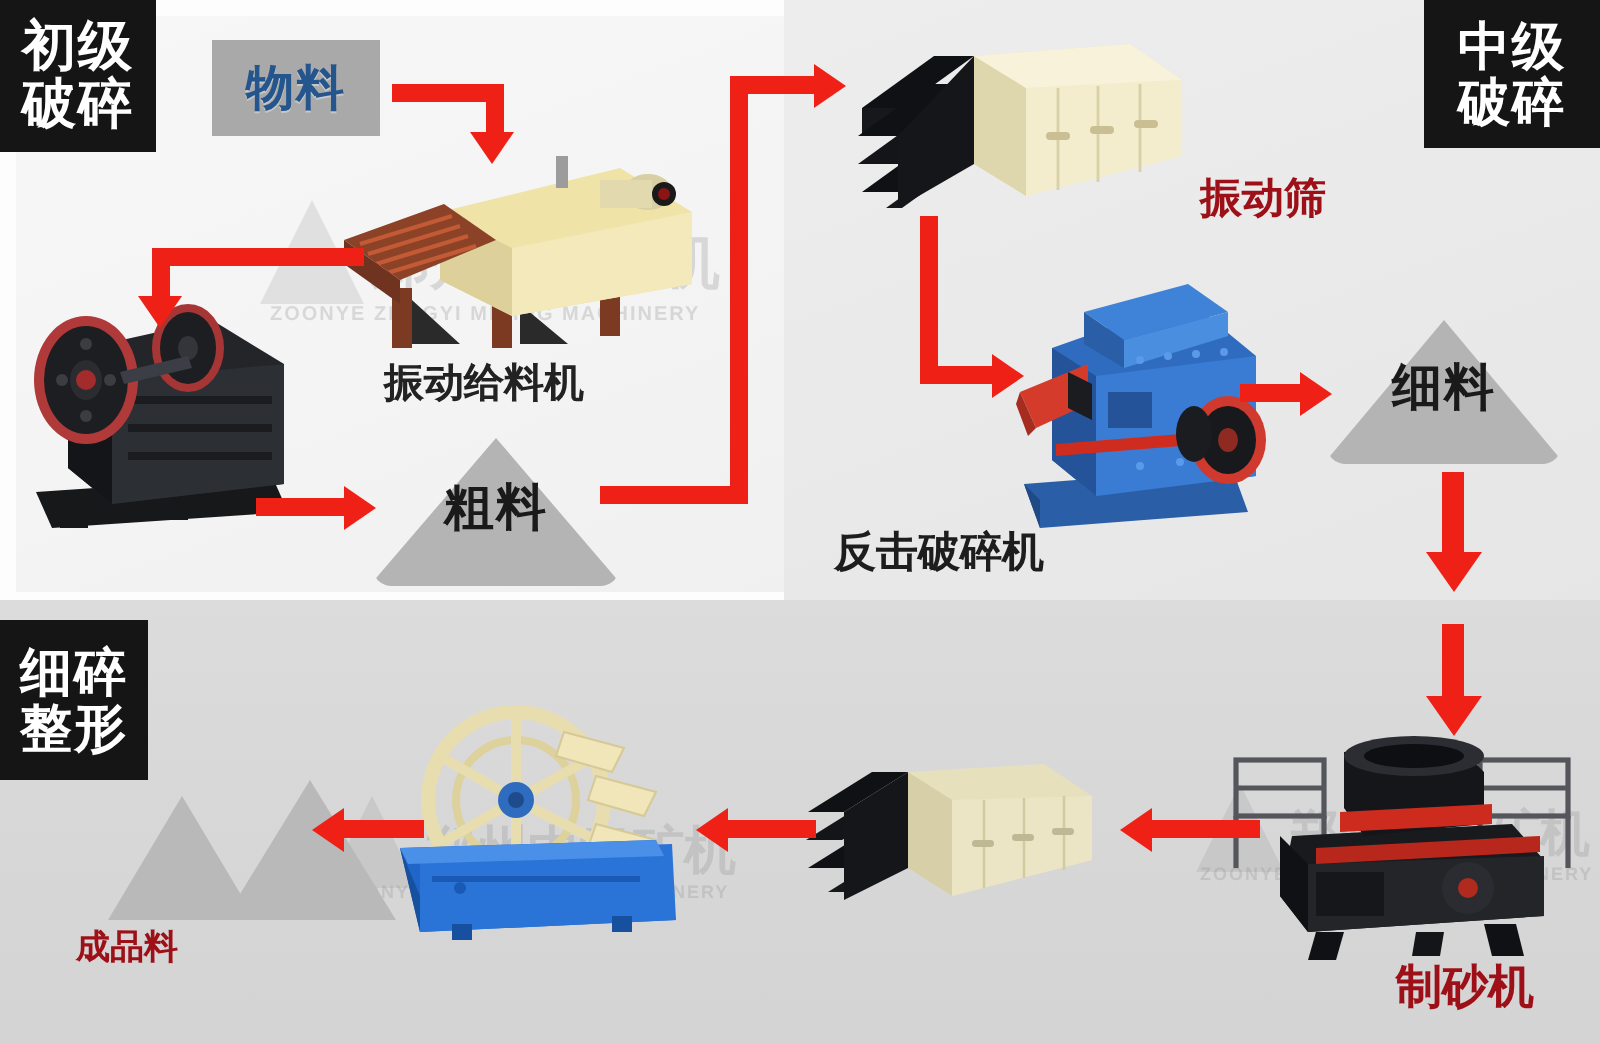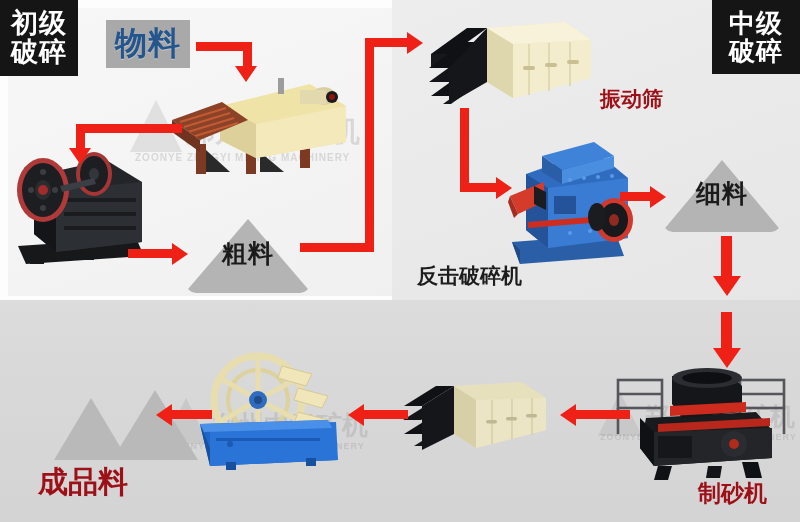--- a/index.html
+++ b/index.html
@@ -43,21 +43,21 @@
   .stage-badge span{display:block;}
 
   
   #material-box{
     position:absolute;left:106px;top:20px;width:84px;height:48px;
     background:#a9a9a9;
     display:flex;align-items:center;justify-content:center;
     z-index:20;
   }
   #material-box .mat-text{
-    color:#24558c;font-size:32px;font-weight:bold;letter-spacing:1px;
+    color:#24558c;font-size:24px;font-weight:bold;letter-spacing:1px;
     text-shadow:0 1px 0 rgba(255,255,255,.35);
   }
 
   
   .pile{
     position:absolute;z-index:18;
     display:flex;align-items:center;justify-content:center;
   }
   .pile .cone{
     position:absolute;left:0;top:0;width:100%;height:100%;
@@ -84,21 +84,21 @@
   .mlabel{
     position:absolute;font-weight:bold;white-space:nowrap;z-index:22;
   }
   #label-feeder{left:192px;top:178px;font-size:20px;color:#222;}
   #label-jaw{
     left:30px;top:270px;font-size:16px;color:#222;
     background:#fafafa;padding:4px 10px;border:1px solid #ededed;
   }
   #label-screen{left:600px;top:85px;font-size:21px;color:#9e1018;}
   #label-impact{left:417px;top:262px;font-size:21px;color:#1d1d1d;}
-  #label-product{left:38px;top:462px;font-size:30px;color:#9e1018;}
+  #label-product{left:38px;top:462px;font-size:17px;color:#9e1018;}
   #label-washer{left:300px;top:468px;font-size:23px;color:#1d1d1d;}
   #label-sandmaker{left:698px;top:478px;font-size:23px;color:#9e1018;}
 
   
   .arrow{position:absolute;z-index:25;}
   .bar{position:absolute;background:#ef2015;}
   .head{position:absolute;width:0;height:0;}
   .head.right{border-top:11px solid transparent;border-bottom:11px solid transparent;border-left:16px solid #ef2015;}
   .head.left{border-top:11px solid transparent;border-bottom:11px solid transparent;border-right:16px solid #ef2015;}
   .head.down{border-left:11px solid transparent;border-right:11px solid transparent;border-top:16px solid #ef2015;}
@@ -434,27 +434,32 @@
   <div class="arrow" style="left:348px;top:404px;width:60px;height:24px;">
     <div class="bar" style="left:16px;top:6px;width:44px;height:9px;"></div>
     <div class="head left" style="left:0px;top:0px;"></div>
   </div>
 
   <div class="arrow" style="left:156px;top:404px;width:56px;height:24px;">
     <div class="bar" style="left:16px;top:6px;width:40px;height:9px;"></div>
     <div class="head left" style="left:0px;top:0px;"></div>
   </div>
 
+  <div class="mlabel" id="label-feeder">振动给料机</div>
   <div class="mlabel" id="label-screen">振动筛</div>
   <div class="mlabel" id="label-impact">反击破碎机</div>
   <div class="mlabel" id="label-sandmaker">制砂机</div>
   <div class="mlabel" id="label-product">成品料</div>
 
   <div class="stage-badge" id="badge-primary">
     <span>初级</span>
     <span>破碎</span>
   </div>
   <div class="stage-badge" id="badge-secondary">
     <span>中级</span>
     <span>破碎</span>
   </div>
+  <div class="stage-badge" id="badge-fine">
+    <span>细碎</span>
+    <span>整形</span>
+  </div>
 
 </div>
 
 </body></html>

